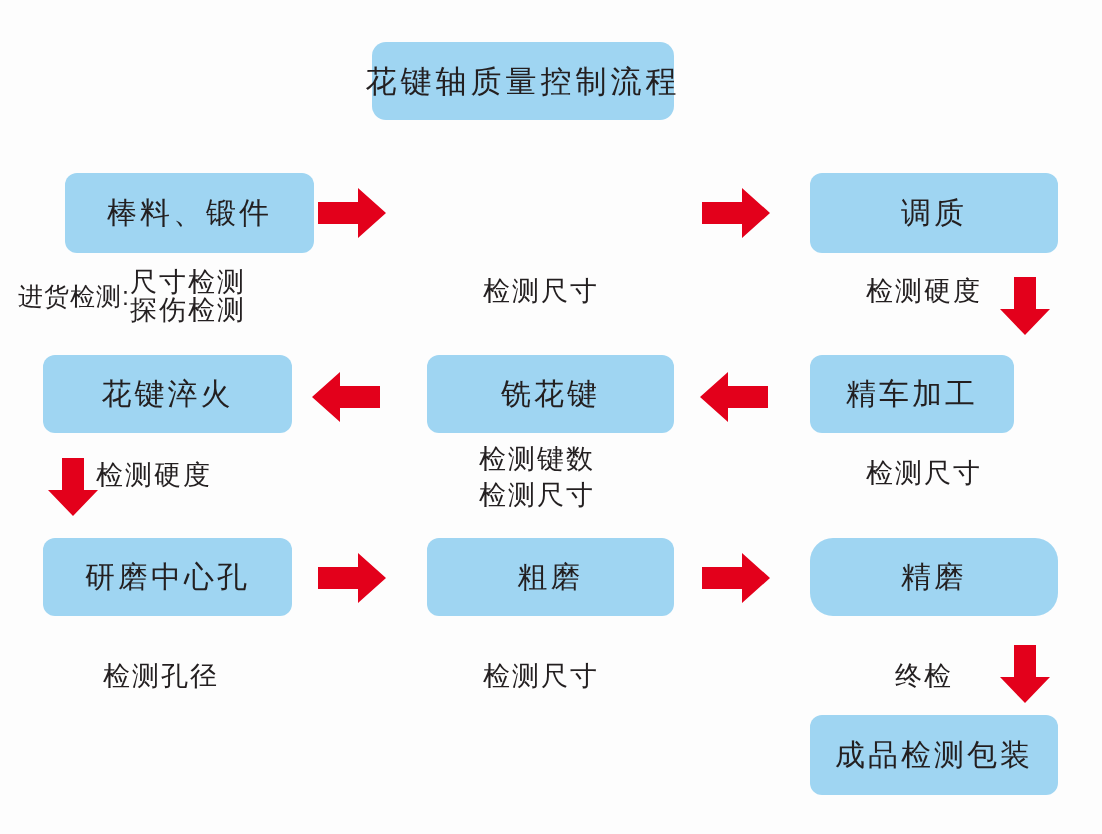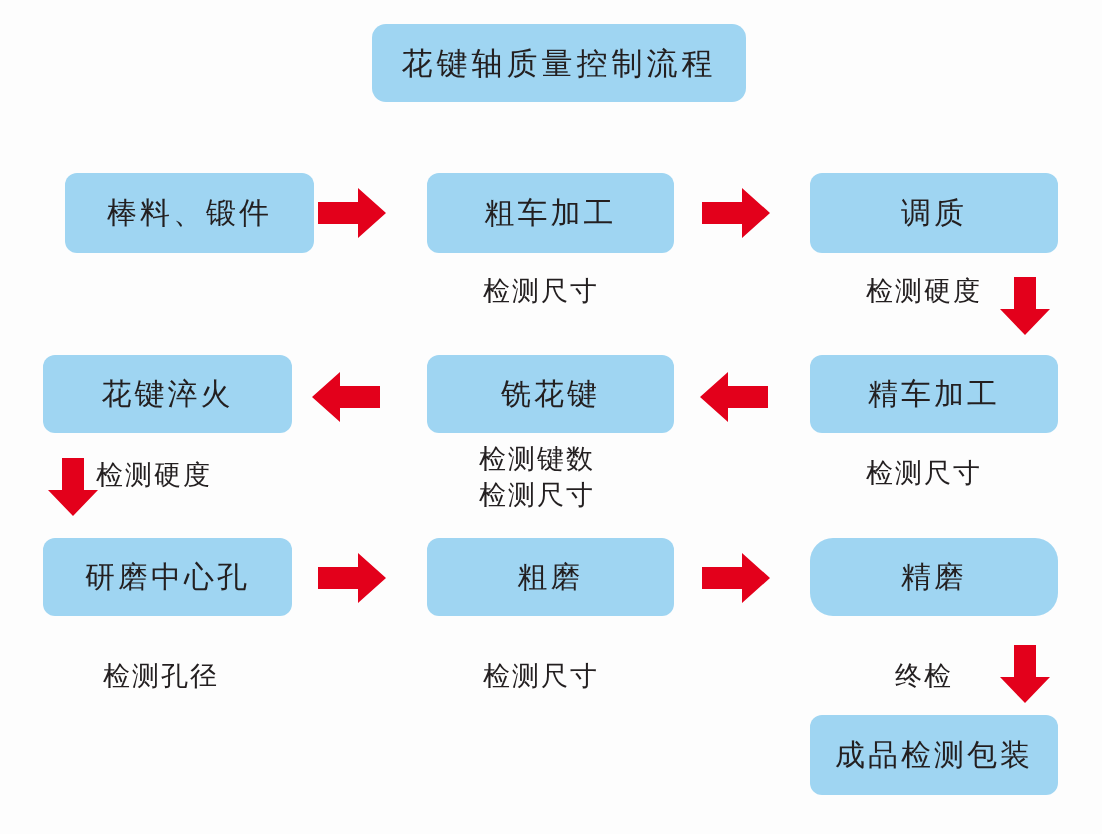--- a/index.html
+++ b/index.html
@@ -33,37 +33,37 @@
   .box-label {
     font-size: 30px;
     letter-spacing: 3px;
     color: #231f20;
     line-height: 1;
     white-space: nowrap;
   }
 
   .title-box {
     left: 372px;
-    top: 24px;
-    width: 374px;
+    top: 42px;
+    width: 302px;
     height: 78px;
     border-radius: 14px;
   }
   .title-box .box-label {
     font-size: 31px;
     letter-spacing: 4px;
   }
 
   .b-r1c1 { left: 43px;  top: 173px; width: 249px; height: 80px; margin-left: 22px; }
   .b-r1c2 { left: 427px; top: 173px; width: 247px; height: 80px; }
   .b-r1c3 { left: 810px; top: 173px; width: 248px; height: 80px; }
 
   .b-r2c1 { left: 43px;  top: 355px; width: 249px; height: 78px; align-items: center; }
   .b-r2c2 { left: 427px; top: 355px; width: 247px; height: 78px; }
-  .b-r2c3 { left: 810px; top: 355px; width: 248px; height: 78px; }
+  .b-r2c3 { left: 810px; top: 355px; width: 204px; height: 78px; }
 
   .b-r3c1 { left: 43px;  top: 538px; width: 249px; height: 78px; }
   .b-r3c2 { left: 427px; top: 538px; width: 247px; height: 78px; }
   .b-r3c3 { left: 810px; top: 538px; width: 248px; height: 78px; border-radius: 23px; }
 
   .b-r4c3 { left: 810px; top: 715px; width: 248px; height: 80px; }
 
   
   .caption {
     position: absolute;
@@ -128,43 +128,47 @@
 
 <div class="canvas">
 
   <div class="box title-box">
     <span class="box-label">花键轴质量控制流程</span>
   </div>
 
   <div class="box b-r1c1">
     <span class="box-label">棒料、锻件</span>
   </div>
-  <div class="box b-r1c2">
-    <span class="box-label">粗车加工</span>
-  </div>
   <div class="box b-r1c3">
     <span class="box-label">调质</span>
   </div>
 
   <div class="arrow a-r1-1">
     <svg width="68" height="50" viewBox="0 0 68 50" aria-hidden="true">
       <path d="M0 14 H40 V0 L68 25 L40 50 V36 H0 Z" fill="#e3001b"></path>
     </svg>
   </div>
   <div class="arrow a-r1-2">
     <svg width="68" height="50" viewBox="0 0 68 50" aria-hidden="true">
       <path d="M0 14 H40 V0 L68 25 L40 50 V36 H0 Z" fill="#e3001b"></path>
     </svg>
   </div>
   <div class="arrow a-r1-down">
     <svg width="50" height="58" viewBox="0 0 50 58" aria-hidden="true">
       <path d="M14 0 H36 V32 H50 L25 58 L0 32 H14 Z" fill="#e3001b"></path>
     </svg>
   </div>
 
+  <div class="caption cap-r1c1">
+    <span class="prefix">进货检测:</span>
+    <span class="stack">
+      <span class="line">尺寸检测</span>
+      <span class="line">探伤检测</span>
+    </span>
+  </div>
 
   <div class="caption cap-r1c2">检测尺寸</div>
   <div class="caption cap-r1c3">检测硬度</div>
 
   <div class="box b-r2c1">
     <span class="box-label">花键淬火</span>
   </div>
   <div class="box b-r2c2">
     <span class="box-label">铣花键</span>
   </div>

